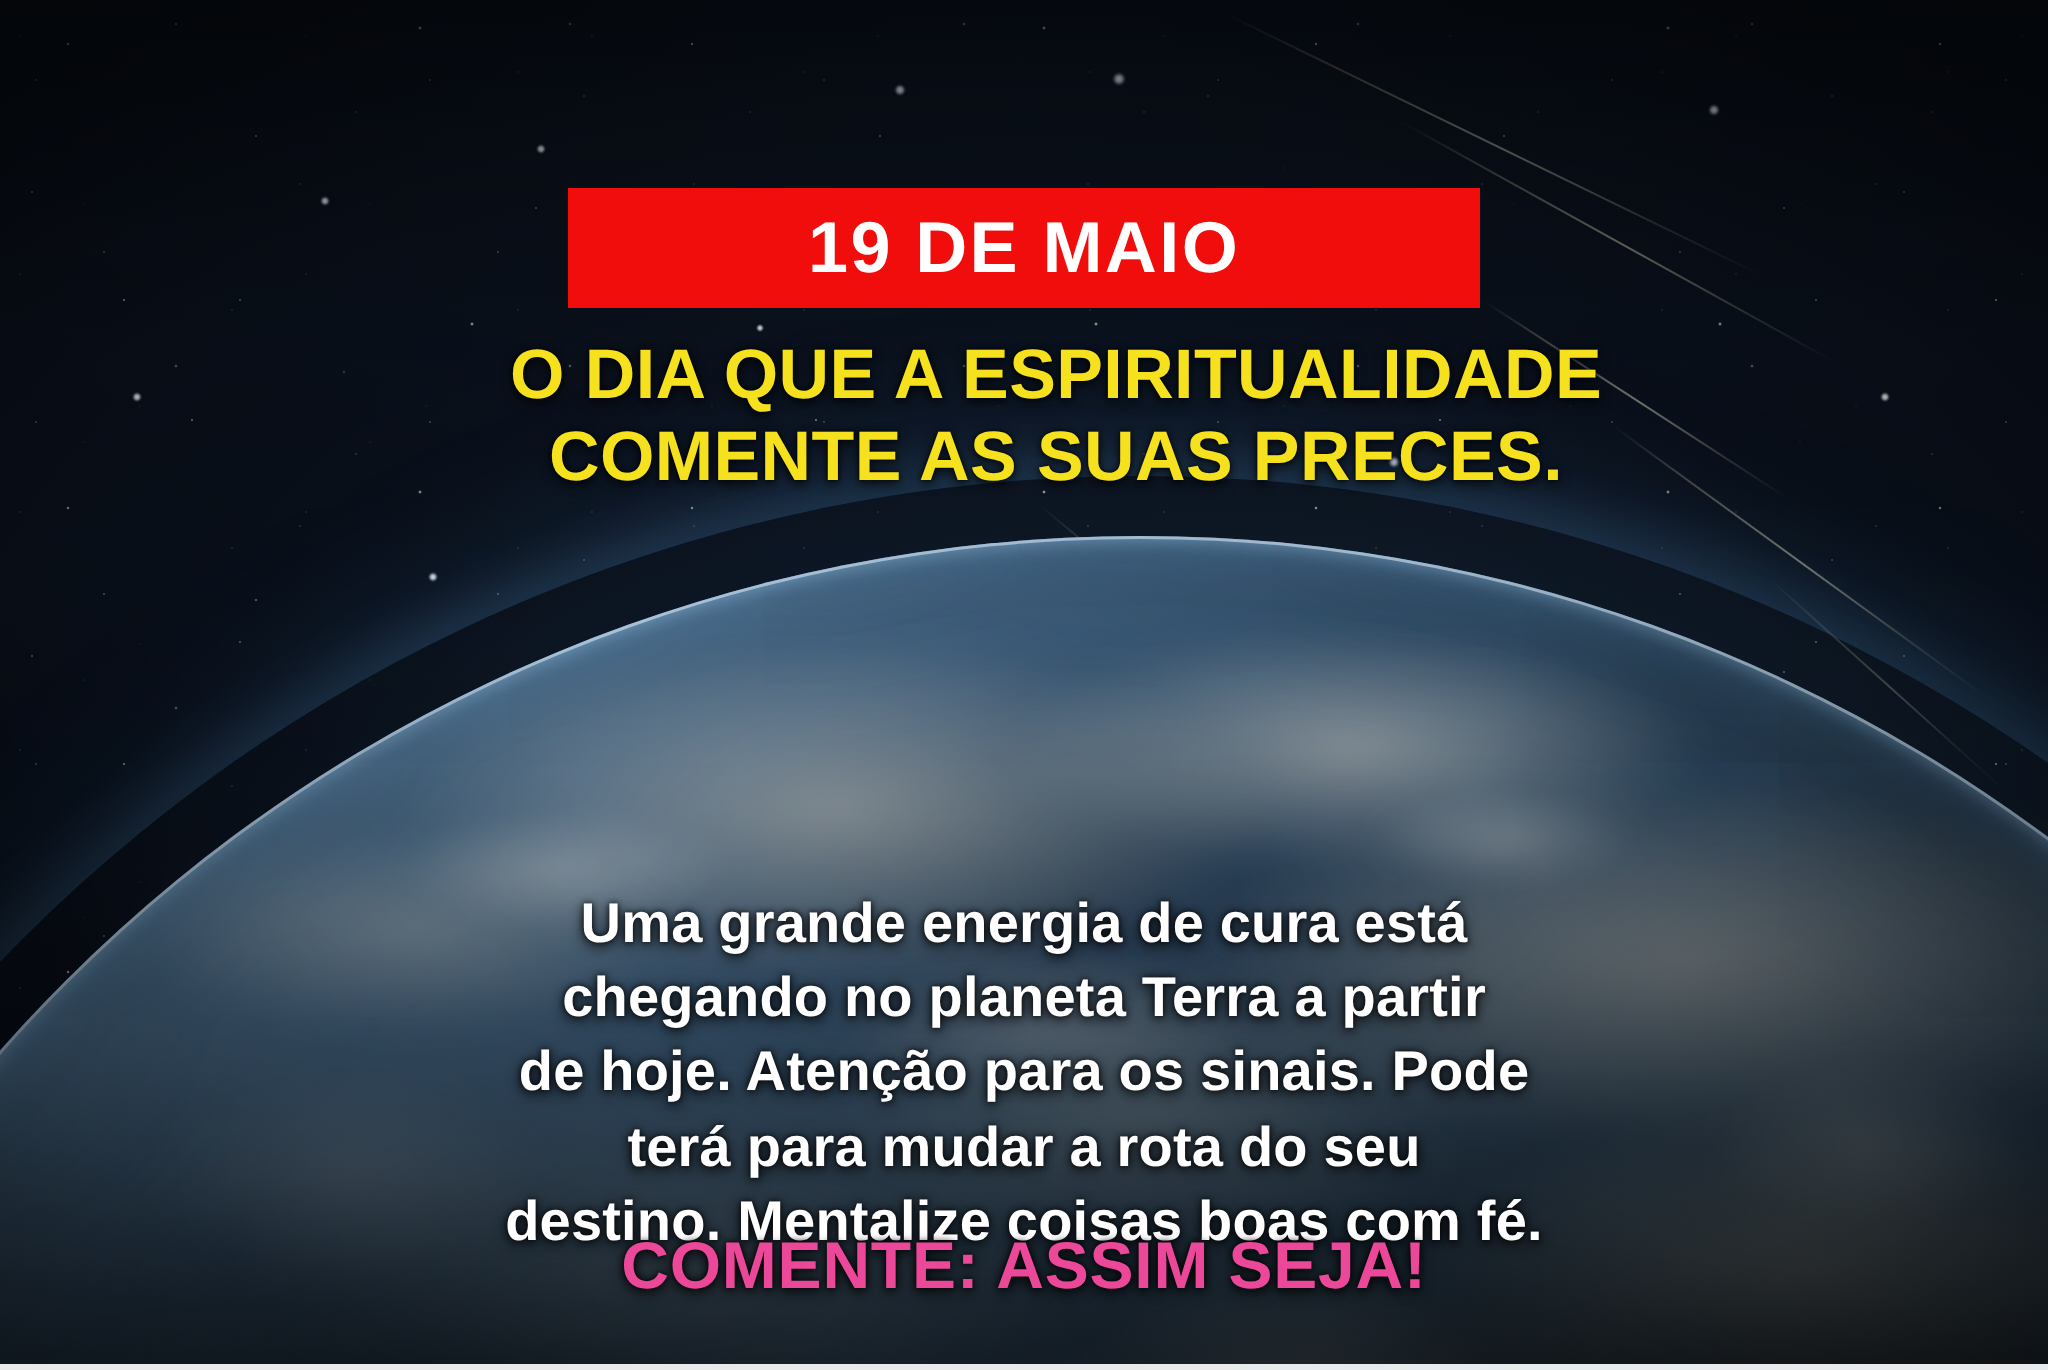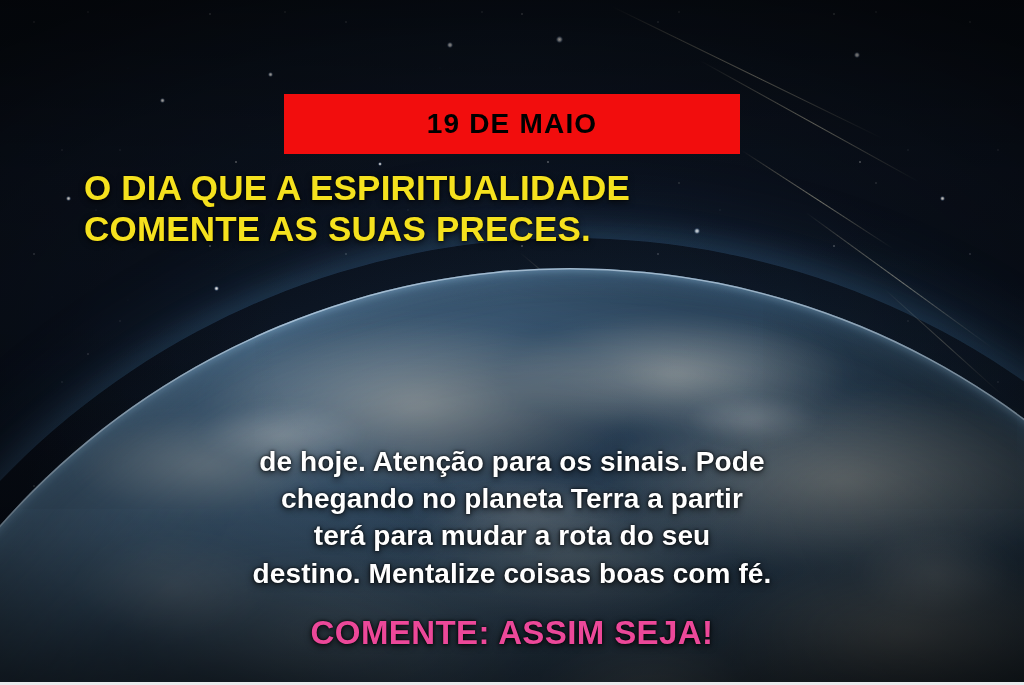--- a/index.html
+++ b/index.html
@@ -205,32 +205,33 @@
 
   .date-banner{
     position:absolute;
     left:50%; transform:translateX(-50%);
     top:94px;
     width:456px; height:60px;
     background:#f20d0d;
     display:flex; align-items:center; justify-content:center;
   }
   .date-banner span{
-    color:#000000;
-    font-size:28px;
+    color:#ffffff;
+    font-size:36px;
     font-weight:bold;
     letter-spacing:1.2px;
     line-height:1;
     white-space:nowrap;
     font-family:"Liberation Sans", sans-serif;
   }
 
   .headline{
     position:absolute;
     left:0; right:0; top:168px;
+    text-align:center;
     color:#f5e11e;
     font-size:35px;
     font-weight:bold;
     line-height:1.16;
     letter-spacing:0.2px;
     text-shadow:0 2px 6px rgba(0,0,0,.72), 0 0 2px rgba(0,0,0,.9);
     font-family:"Liberation Sans", sans-serif;
     padding:0 52px;
     margin-left:32px;
   }
@@ -319,22 +320,23 @@
     <div class="date-banner">
       <span>19 DE MAIO</span>
     </div>
 
     <div class="headline">
       <span class="l">O DIA QUE A ESPIRITUALIDADE</span>
       <span class="l">COMENTE AS SUAS PRECES.</span>
     </div>
 
     <div class="body-copy">
+      <span class="l">Uma grande energia de cura está</span>
+      <span class="l">chegando no planeta Terra a partir</span>
       <span class="l">de hoje. Atenção para os sinais. Pode</span>
-      <span class="l">chegando no planeta Terra a partir</span>
       <span class="l">terá para mudar a rota do seu</span>
       <span class="l">destino. Mentalize coisas boas com fé.</span>
     </div>
 
     <div class="cta">
       <span>COMENTE: ASSIM SEJA!</span>
     </div>
 
   </div>
 

